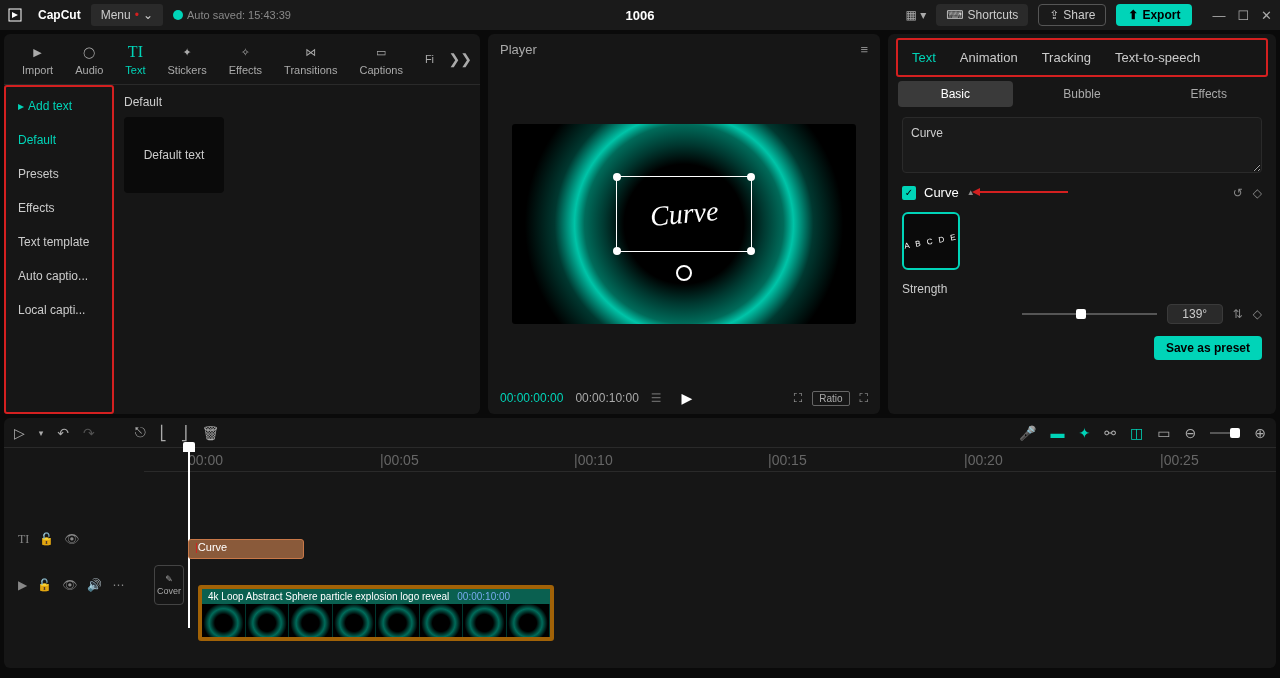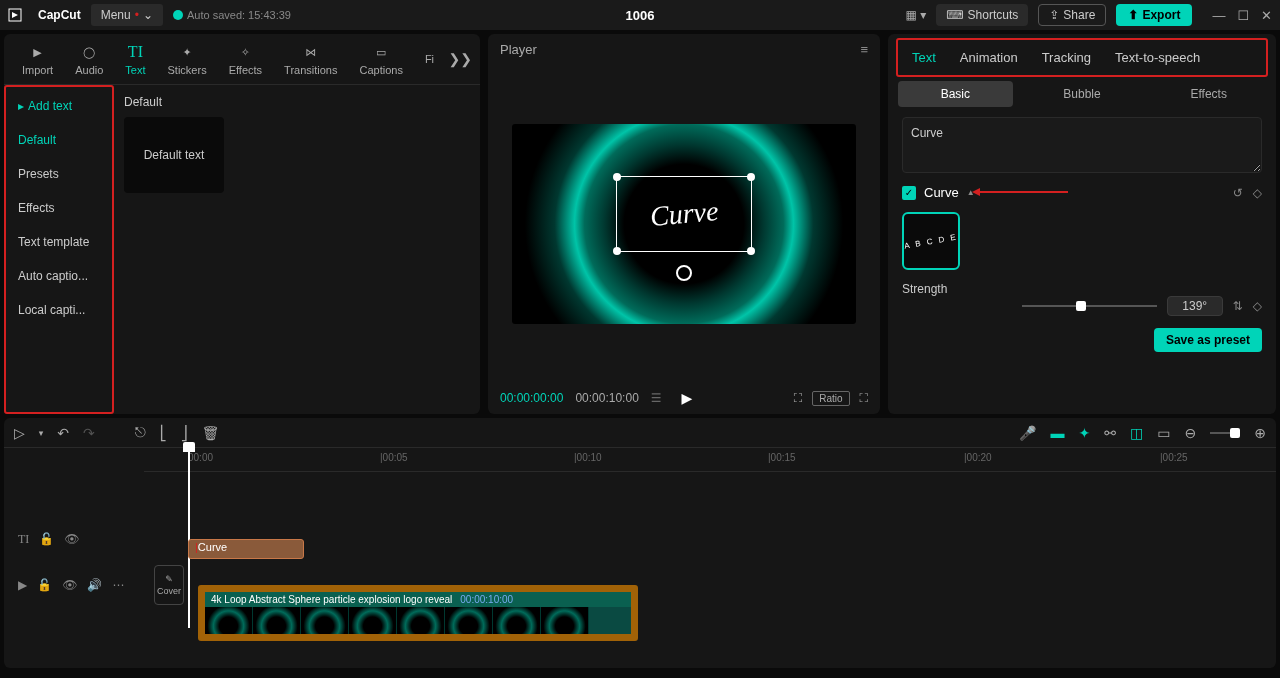--- a/index.html
+++ b/index.html
@@ -60,42 +60,42 @@
 .sub-tab.active { background: #3a3a3a; color: #fff; }
 .prop-body { padding: 10px 14px; display: flex; flex-direction: column; gap: 12px; }
 .text-input { background: #1a1a1a; border: 1px solid #2a2a2a; color: #ccc; padding: 8px; border-radius: 4px; font-size: 12px; width: 100%; height: 56px; }
 .section-row { display: flex; align-items: center; gap: 8px; position: relative; }
 .checkbox { width: 14px; height: 14px; background: #00d4b8; border-radius: 2px; display: flex; align-items: center; justify-content: center; color: #000; font-size: 10px; }
 .section-label { color: #fff; font-size: 13px; }
 .arrow-annotation { position: absolute; left: 76px; top: 6px; width: 90px; height: 2px; background: #d42020; }
 .arrow-annotation::before { content: ''; position: absolute; left: -6px; top: -3px; border-right: 8px solid #d42020; border-top: 4px solid transparent; border-bottom: 4px solid transparent; }
 .section-actions { margin-left: auto; display: flex; gap: 10px; color: #888; }
 .curve-preview { width: 58px; height: 58px; border: 2px solid #00d4b8; border-radius: 6px; background: #0a0a0a; display: flex; align-items: center; justify-content: center; color: #fff; font-size: 8px; letter-spacing: 2px; }
-.strength-row { display: flex; flex-direction: column; gap: 0; }
+.strength-row { display: flex; flex-direction: column; gap: 8px; }
 .strength-controls { display: flex; align-items: center; gap: 10px; }
 .slider { flex: 1; height: 2px; background: #555; position: relative; margin-left: 120px; }
 .slider-thumb { width: 10px; height: 10px; background: #fff; border-radius: 2px; position: absolute; top: -4px; left: 40%; }
 .degree-input { background: #2a2a2a; border: 1px solid #3a3a3a; color: #ccc; padding: 2px 8px; border-radius: 4px; width: 56px; text-align: center; font-size: 12px; }
 .save-preset { background: #00d4b8; color: #000; border: none; padding: 5px 12px; border-radius: 4px; font-size: 12px; font-weight: 600; cursor: pointer; align-self: flex-end; margin-top: auto; }
 
 .timeline-area { height: 250px; background: #161616; border-radius: 6px; margin: 0 4px 4px 4px; display: flex; flex-direction: column; }
 .timeline-toolbar { display: flex; align-items: center; padding: 6px 10px; gap: 14px; border-bottom: 1px solid #2a2a2a; }
 .tool-icon { color: #aaa; cursor: pointer; font-size: 14px; }
 .tool-group-right { margin-left: auto; display: flex; gap: 14px; align-items: center; }
 .tool-cyan { color: #00d4b8; }
 .timeline-ruler { height: 24px; position: relative; border-bottom: 1px solid #2a2a2a; margin-left: 140px; }
-.ruler-mark { position: absolute; top: 4px; color: #666; font-size: 10px; }
+.ruler-mark { position: absolute; top: 4px; color: #666; font-size: 14px; }
 .playhead { position: absolute; top: 0; width: 2px; height: 180px; background: #fff; }
 .playhead::before { content: ''; position: absolute; top: -6px; left: -5px; width: 12px; height: 10px; background: #fff; border-radius: 2px 2px 0 0; }
 .timeline-tracks { flex: 1; position: relative; }
 .track { display: flex; align-items: center; height: 38px; margin-top: 36px; }
 .track-controls { width: 140px; display: flex; align-items: center; gap: 10px; padding-left: 14px; color: #888; }
 .track-content { flex: 1; position: relative; }
 .text-clip { position: absolute; left: 44px; top: 0; width: 116px; height: 20px; background: #8a5a3a; border: 1px solid #c87848; border-radius: 3px; color: #fff; font-size: 11px; padding: 1px 6px; }
-.video-clip { position: absolute; left: 44px; top: 0; width: 440px; height: 56px; background: #0a4a42; border: 7px solid #a16207; border-radius: 3px; overflow: hidden; }
+.video-clip { position: absolute; left: 44px; top: 0; width: 356px; height: 56px; background: #0a4a42; border: 4px solid #a16207; border-radius: 3px; overflow: hidden; }
 .video-clip-header { background: #0a6050; color: #fff; font-size: 10px; padding: 2px 6px; display: flex; gap: 8px; }
 .video-thumbs { display: flex; height: 38px; }
 .video-thumb { width: 48px; height: 38px; background: radial-gradient(circle, #000 30%, #006b5a 50%, #000 70%); border-right: 1px solid #003830; }
 .cover-btn { width: 30px; height: 40px; border: 1px solid #444; border-radius: 4px; display: flex; flex-direction: column; align-items: center; justify-content: center; gap: 2px; color: #aaa; font-size: 9px; margin-right: 10px; margin-left: 10px; }
 svg { display: block; }
 </style>
 </head>
 <body>
 
 <div class="titlebar">

